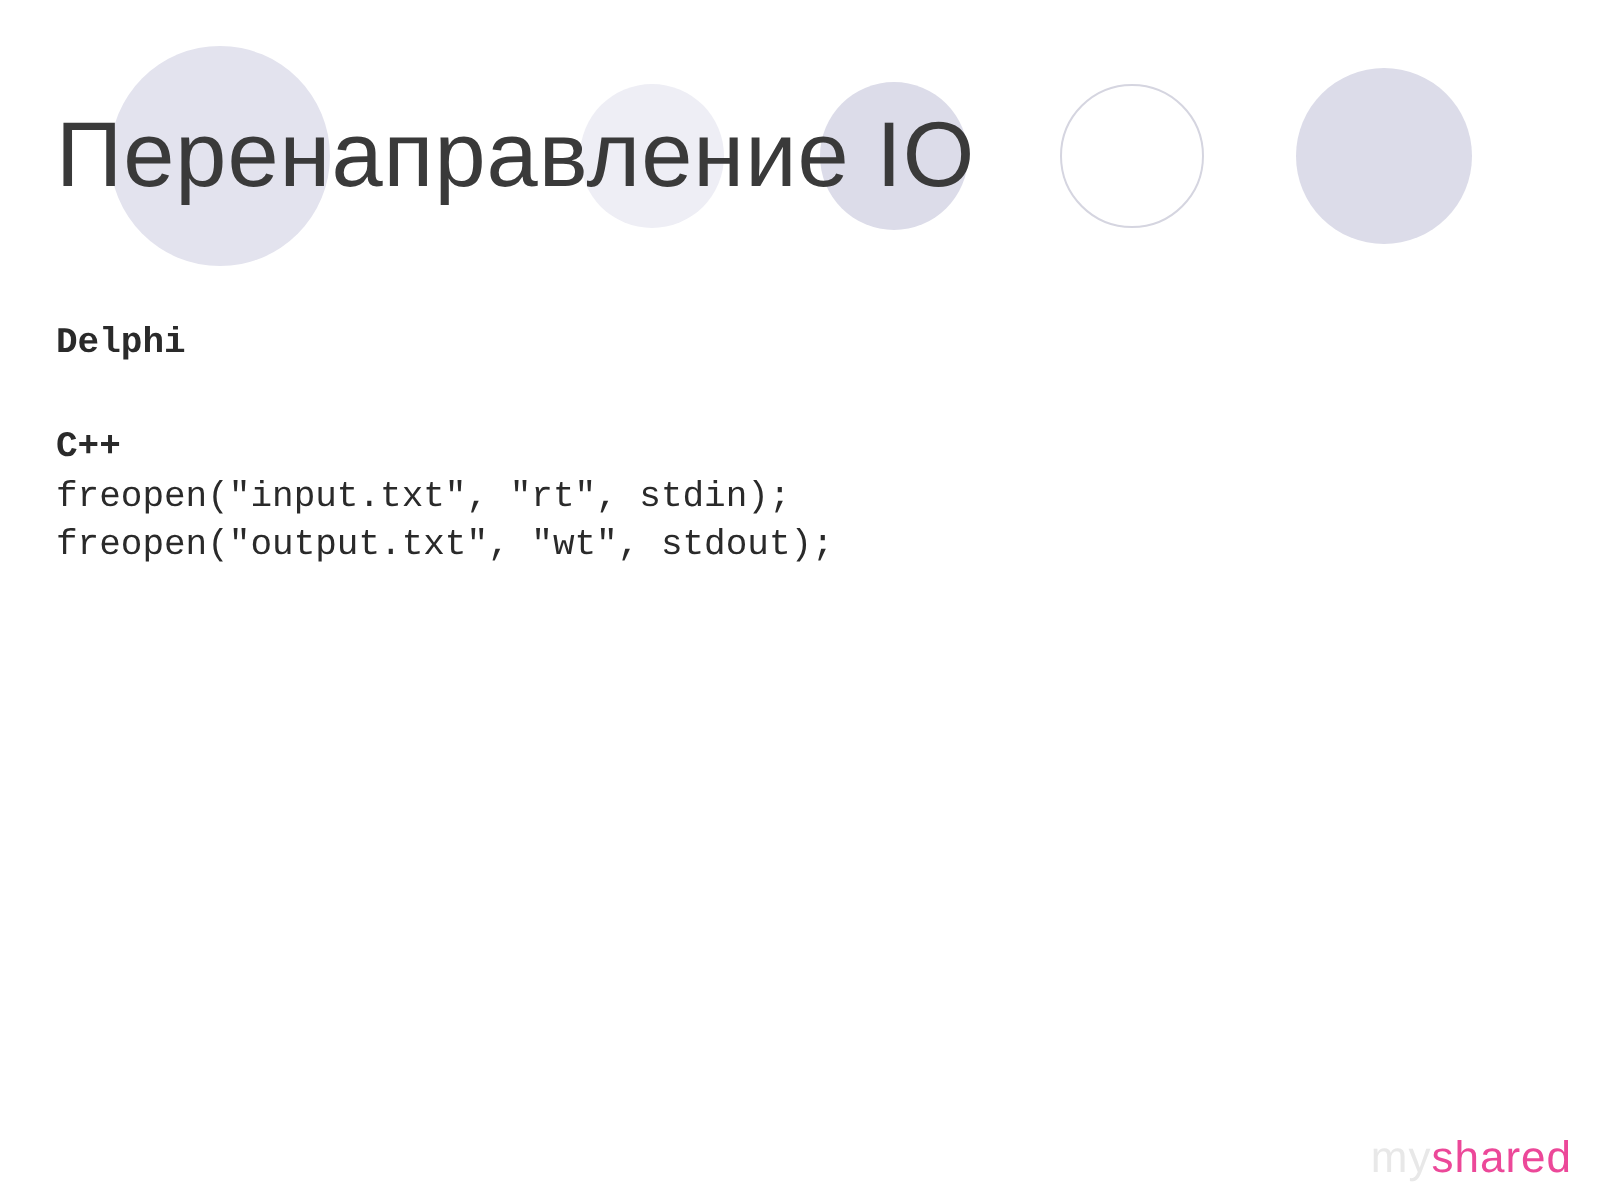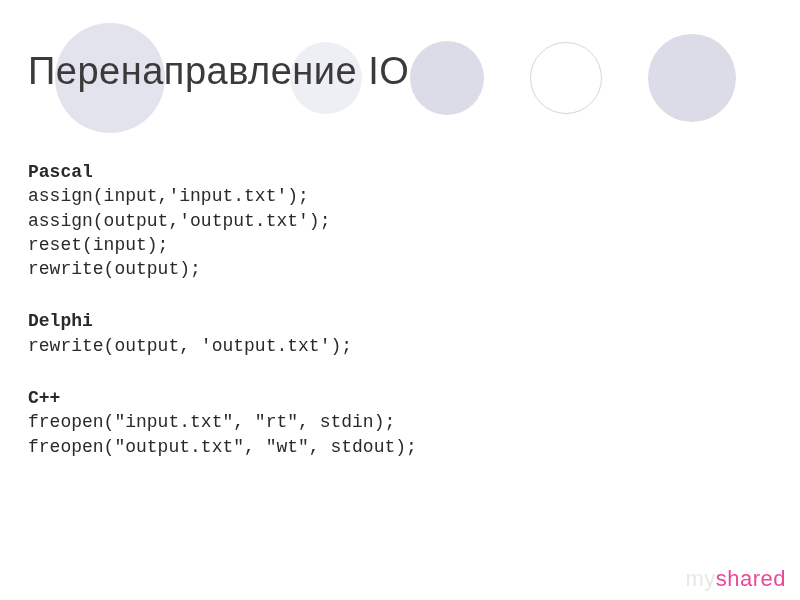--- a/index.html
+++ b/index.html
@@ -62,21 +62,21 @@
       width: 88px;
       height: 88px;
       background: #dcdce9;
       left: 648px;
       top: 6px;
     }
     .title {
       position: absolute;
       top: 50px;
       left: 28px;
-      font-size: 38px;
+      font-size: 46px;
       font-weight: normal;
       color: #3a3a3a;
       letter-spacing: 0.5px;
     }
     .content {
       position: absolute;
       top: 160px;
       left: 28px;
       font-family: "Courier New", Courier, monospace;
       font-size: 18px;
@@ -112,31 +112,23 @@
   <div class="circle c1"></div>
   <div class="circle c2"></div>
   <div class="circle c3"></div>
   <div class="circle c4"></div>
   <div class="circle c5"></div>
 </div>
 
 <h1 class="title">Перенаправление IO</h1>
 
 <div class="content">
-  <div class="block">
-    <div class="lang-label">Pascal</div>
-    <div class="code-line">assign(input,'input.txt');</div>
-    <div class="code-line">assign(output,'output.txt');</div>
-    <div class="code-line">reset(input);</div>
-    <div class="code-line">rewrite(output);</div>
-  </div>
 
   <div class="block">
     <div class="lang-label">Delphi</div>
-    <div class="code-line">rewrite(output, 'output.txt');</div>
   </div>
 
   <div class="block">
     <div class="lang-label">C++</div>
     <div class="code-line">freopen("input.txt", "rt", stdin);</div>
     <div class="code-line">freopen("output.txt", "wt", stdout);</div>
   </div>
 </div>
 
 <div class="watermark">

